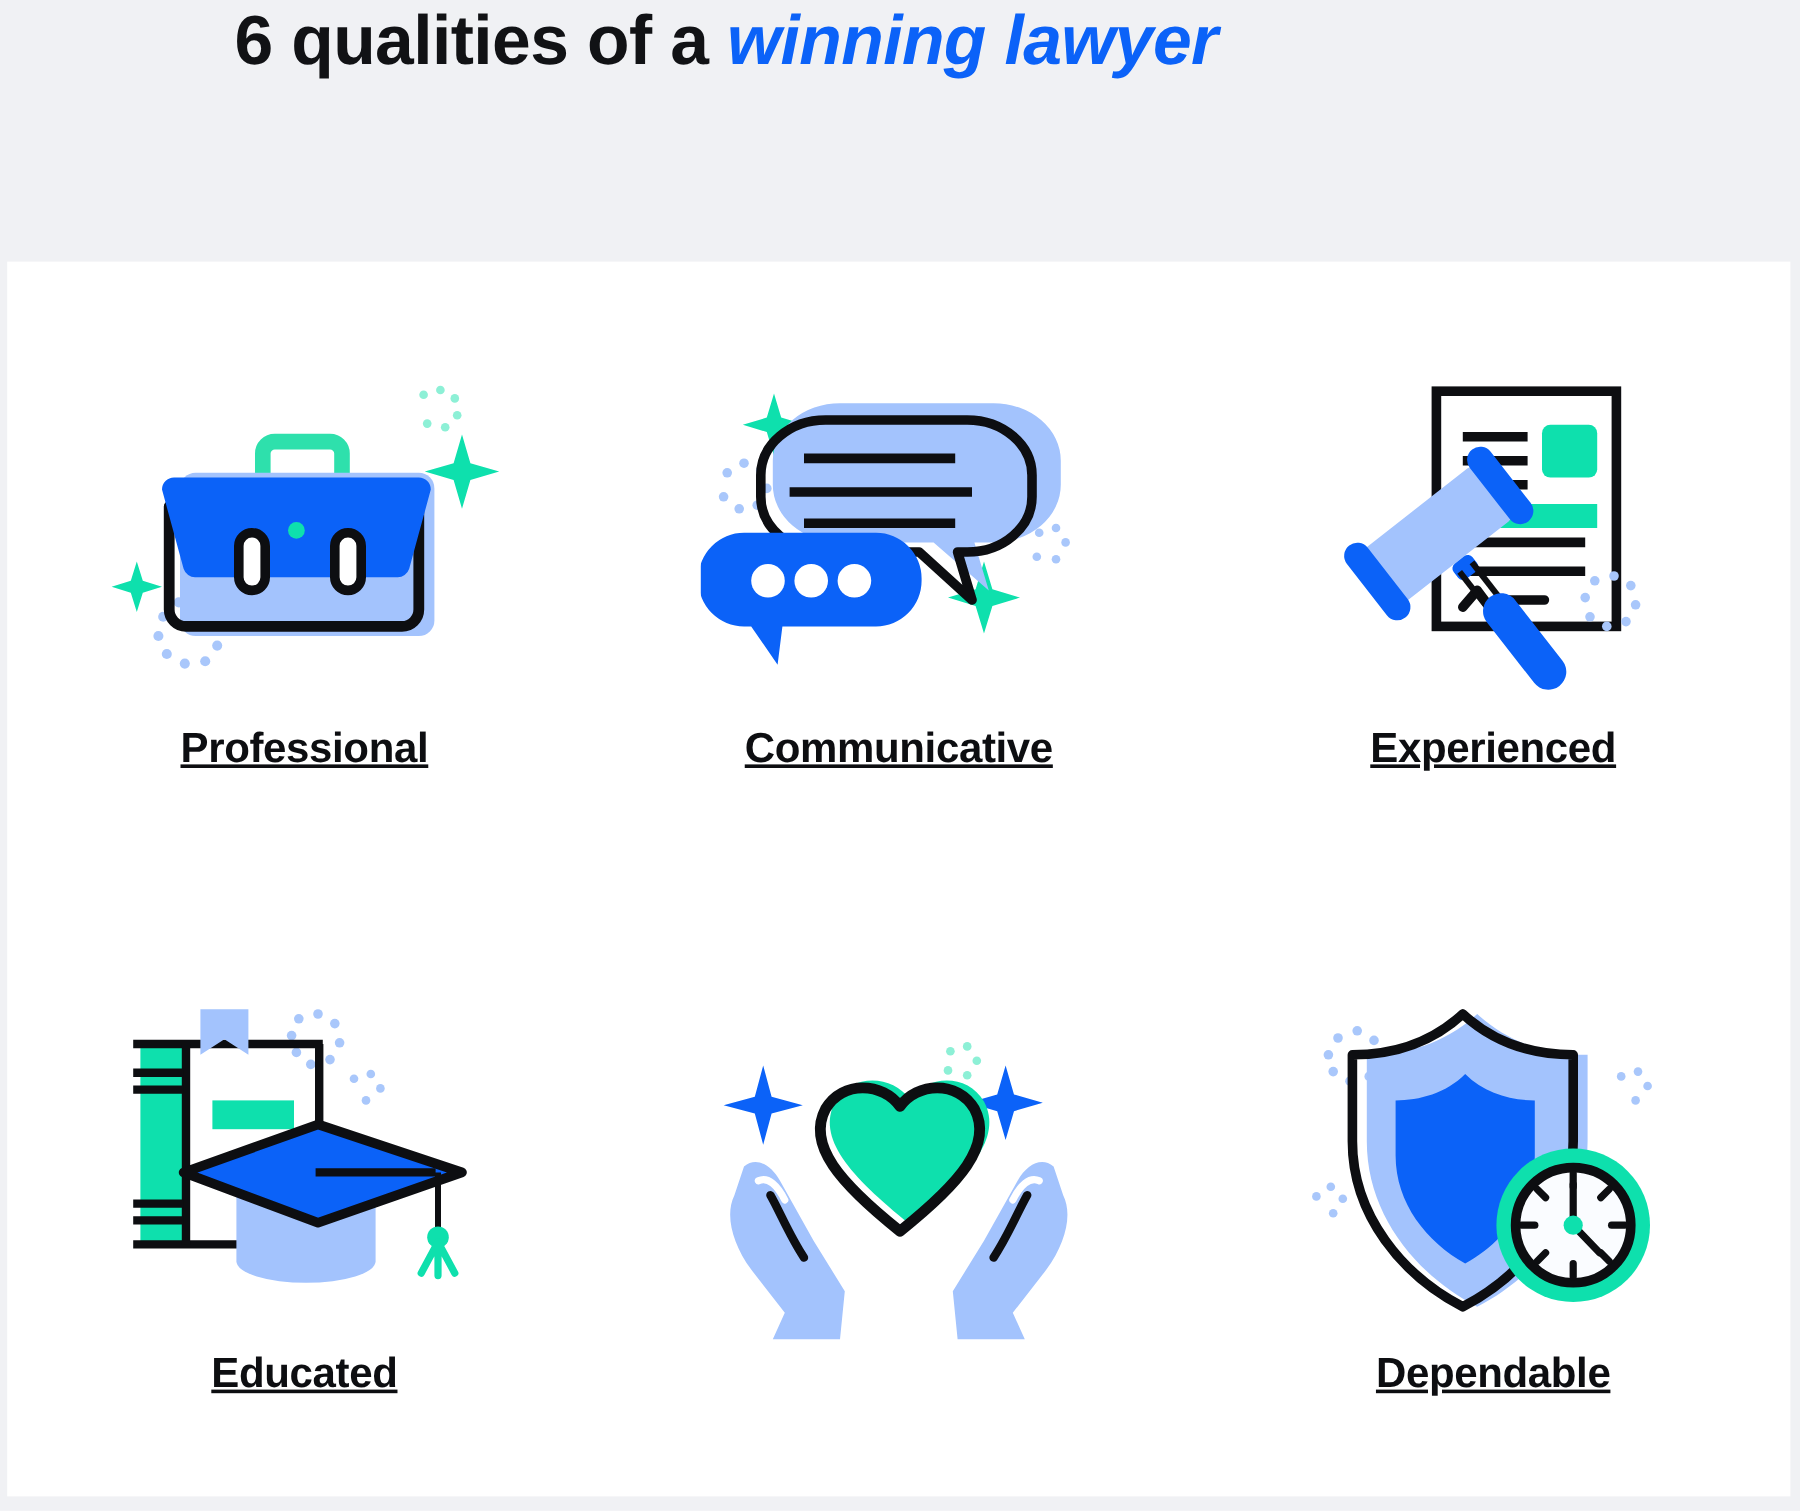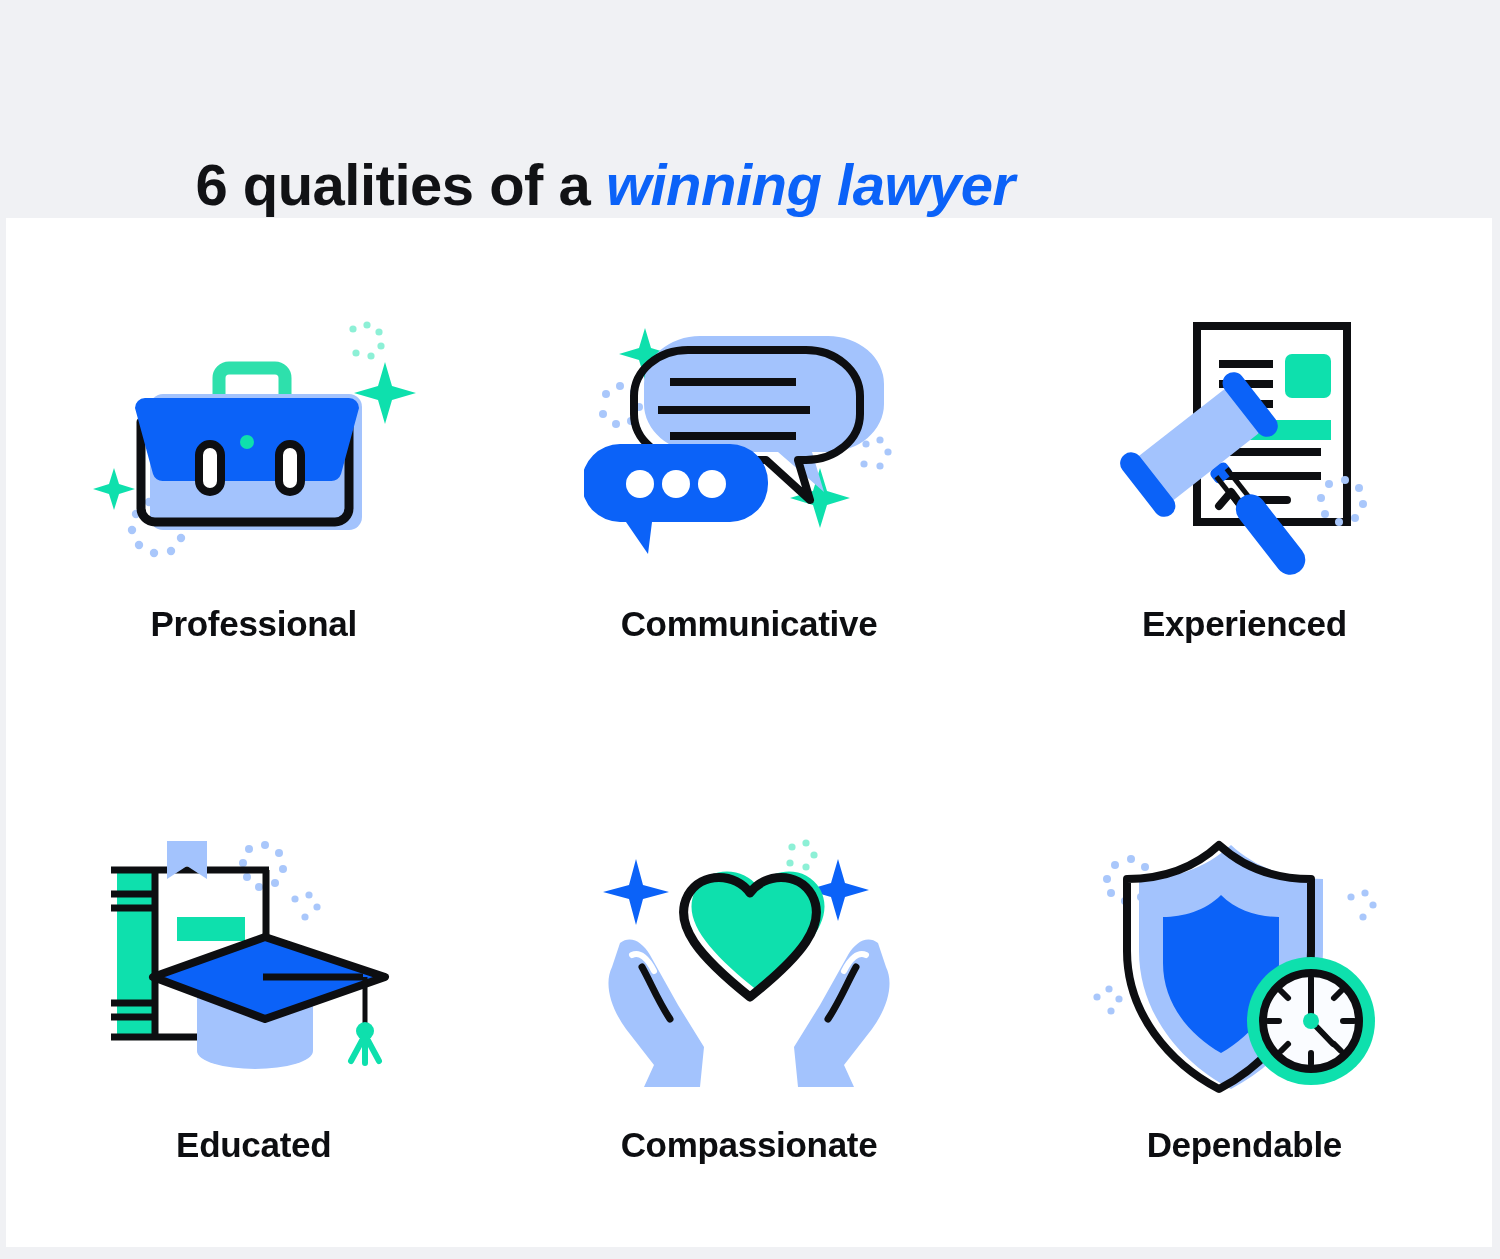--- a/index.html
+++ b/index.html
@@ -19,21 +19,21 @@
     height: 1259px;
   }
   .header {
     position: absolute;
     left: 0;
     top: 0;
     width: 1210px;
     height: 218px;
     background: #f0f1f4;
     display: flex;
-    align-items: flex-end;
+    align-items: flex-start;
     justify-content: center;
   }
   .title {
     font-size: 58px;
     font-weight: bold;
     color: #111215;
     letter-spacing: -0.5px;
     white-space: nowrap;
     text-align: center;
   }
@@ -71,20 +71,21 @@
     height: 270px;
     display: block;
   }
   .cell .caption {
     margin-top: 18px;
     font-size: 35px;
     font-weight: bold;
     color: #0d0e11;
     letter-spacing: -0.3px;
     white-space: nowrap;
+    text-decoration: underline;
   }
   .row1 .art { margin-top: 10px; }
   .row2 .art { margin-top: 22px; }
 </style>
 </head>
 <body>
 
 <div class="stage">
 
   <div class="header">
@@ -282,21 +283,20 @@
 
           <path d="M166 56 c14 -20 48 -22 62 2 c16 30 -12 62 -62 102 c-50 -40 -78 -72 -62 -102 c14 -24 48 -22 62 -2 Z" fill="none" stroke="#0d0e11" stroke-width="9" stroke-linejoin="round"></path>
 
           <path d="M36 106 c10 -8 22 -2 30 12 l28 50 l26 42 l-4 40 h-56 l10 -22 l-28 -36 c-16 -22 -22 -46 -14 -62 Z" fill="#a3c3fd"></path>
           <path d="M48 118 c8 -4 16 4 22 16" fill="none" stroke="#ffffff" stroke-width="6" stroke-linecap="round"></path>
           <path d="M58 130 c8 14 16 34 28 52" fill="none" stroke="#0d0e11" stroke-width="7" stroke-linecap="round"></path>
           <path d="M294 106 c-10 -8 -22 -2 -30 12 l-28 50 l-26 42 l4 40 h56 l-10 -22 l28 -36 c16 -22 22 -46 14 -62 Z" fill="#a3c3fd"></path>
           <path d="M282 118 c-8 -4 -16 4 -22 16" fill="none" stroke="#ffffff" stroke-width="6" stroke-linecap="round"></path>
           <path d="M272 130 c-8 14 -16 34 -28 52" fill="none" stroke="#0d0e11" stroke-width="7" stroke-linecap="round"></path>
         </svg>
-        <div class="caption">Compassionate</div>
       </div>
 
       <div class="cell row2">
         <svg class="art" viewBox="0 0 330 270">
 
           <g fill="#a9c7fb">
             <circle cx="36" cy="28" r="4"></circle>
               <circle cx="52" cy="22" r="4"></circle>
             <circle cx="66" cy="30" r="4"></circle>
               <circle cx="70" cy="46" r="4"></circle>

